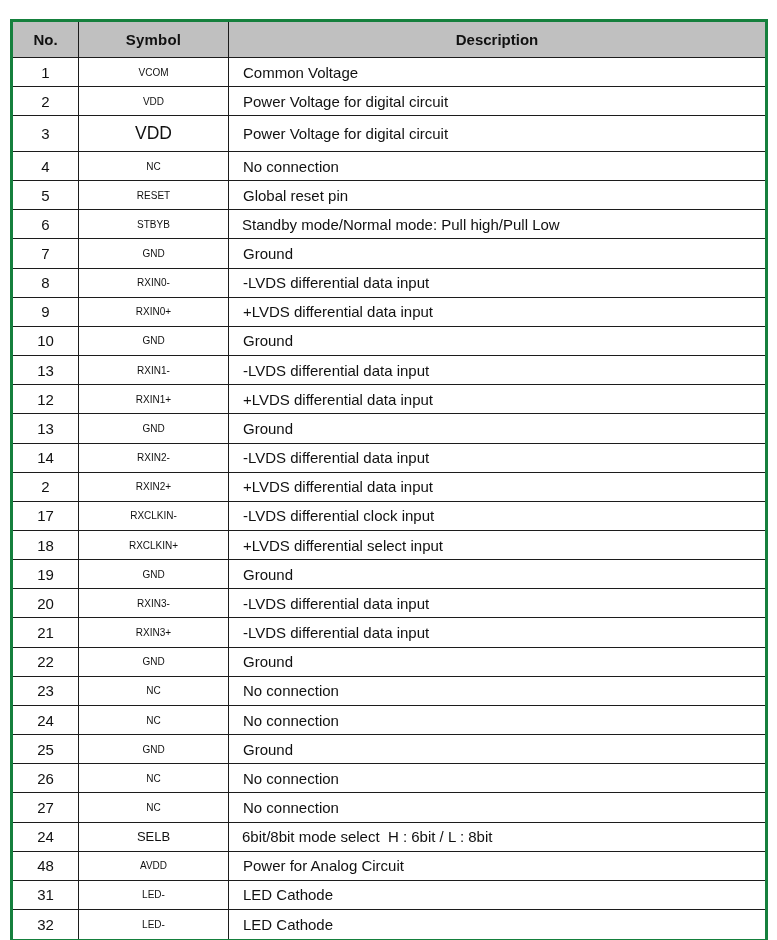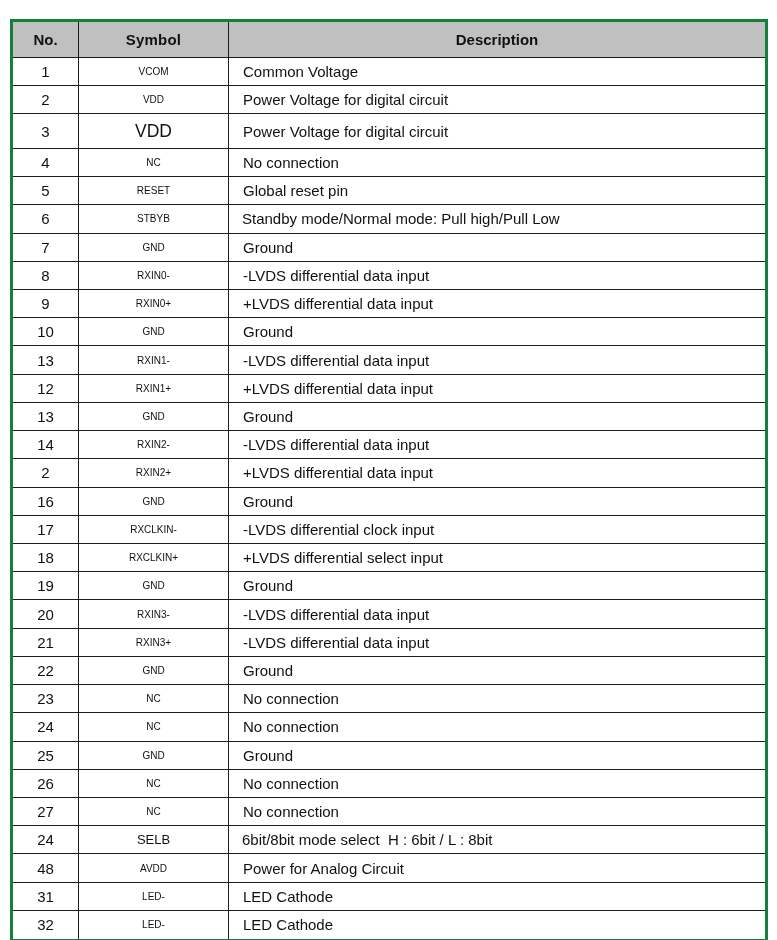--- a/index.html
+++ b/index.html
@@ -152,25 +152,20 @@
           <td class="c-no">14</td>
           <td class="c-sym">RXIN2-</td>
           <td class="c-desc">-LVDS differential data input</td>
         </tr>
         <tr>
           <td class="c-no">2</td>
           <td class="c-sym">RXIN2+</td>
           <td class="c-desc">+LVDS differential data input</td>
         </tr>
         <tr>
-          <td class="c-no">16</td>
-          <td class="c-sym">GND</td>
-          <td class="c-desc">Ground</td>
-        </tr>
-        <tr>
           <td class="c-no">17</td>
           <td class="c-sym">RXCLKIN-</td>
           <td class="c-desc">-LVDS differential clock input</td>
         </tr>
         <tr>
           <td class="c-no">18</td>
           <td class="c-sym">RXCLKIN+</td>
           <td class="c-desc">+LVDS differential select input</td>
         </tr>
         <tr>

